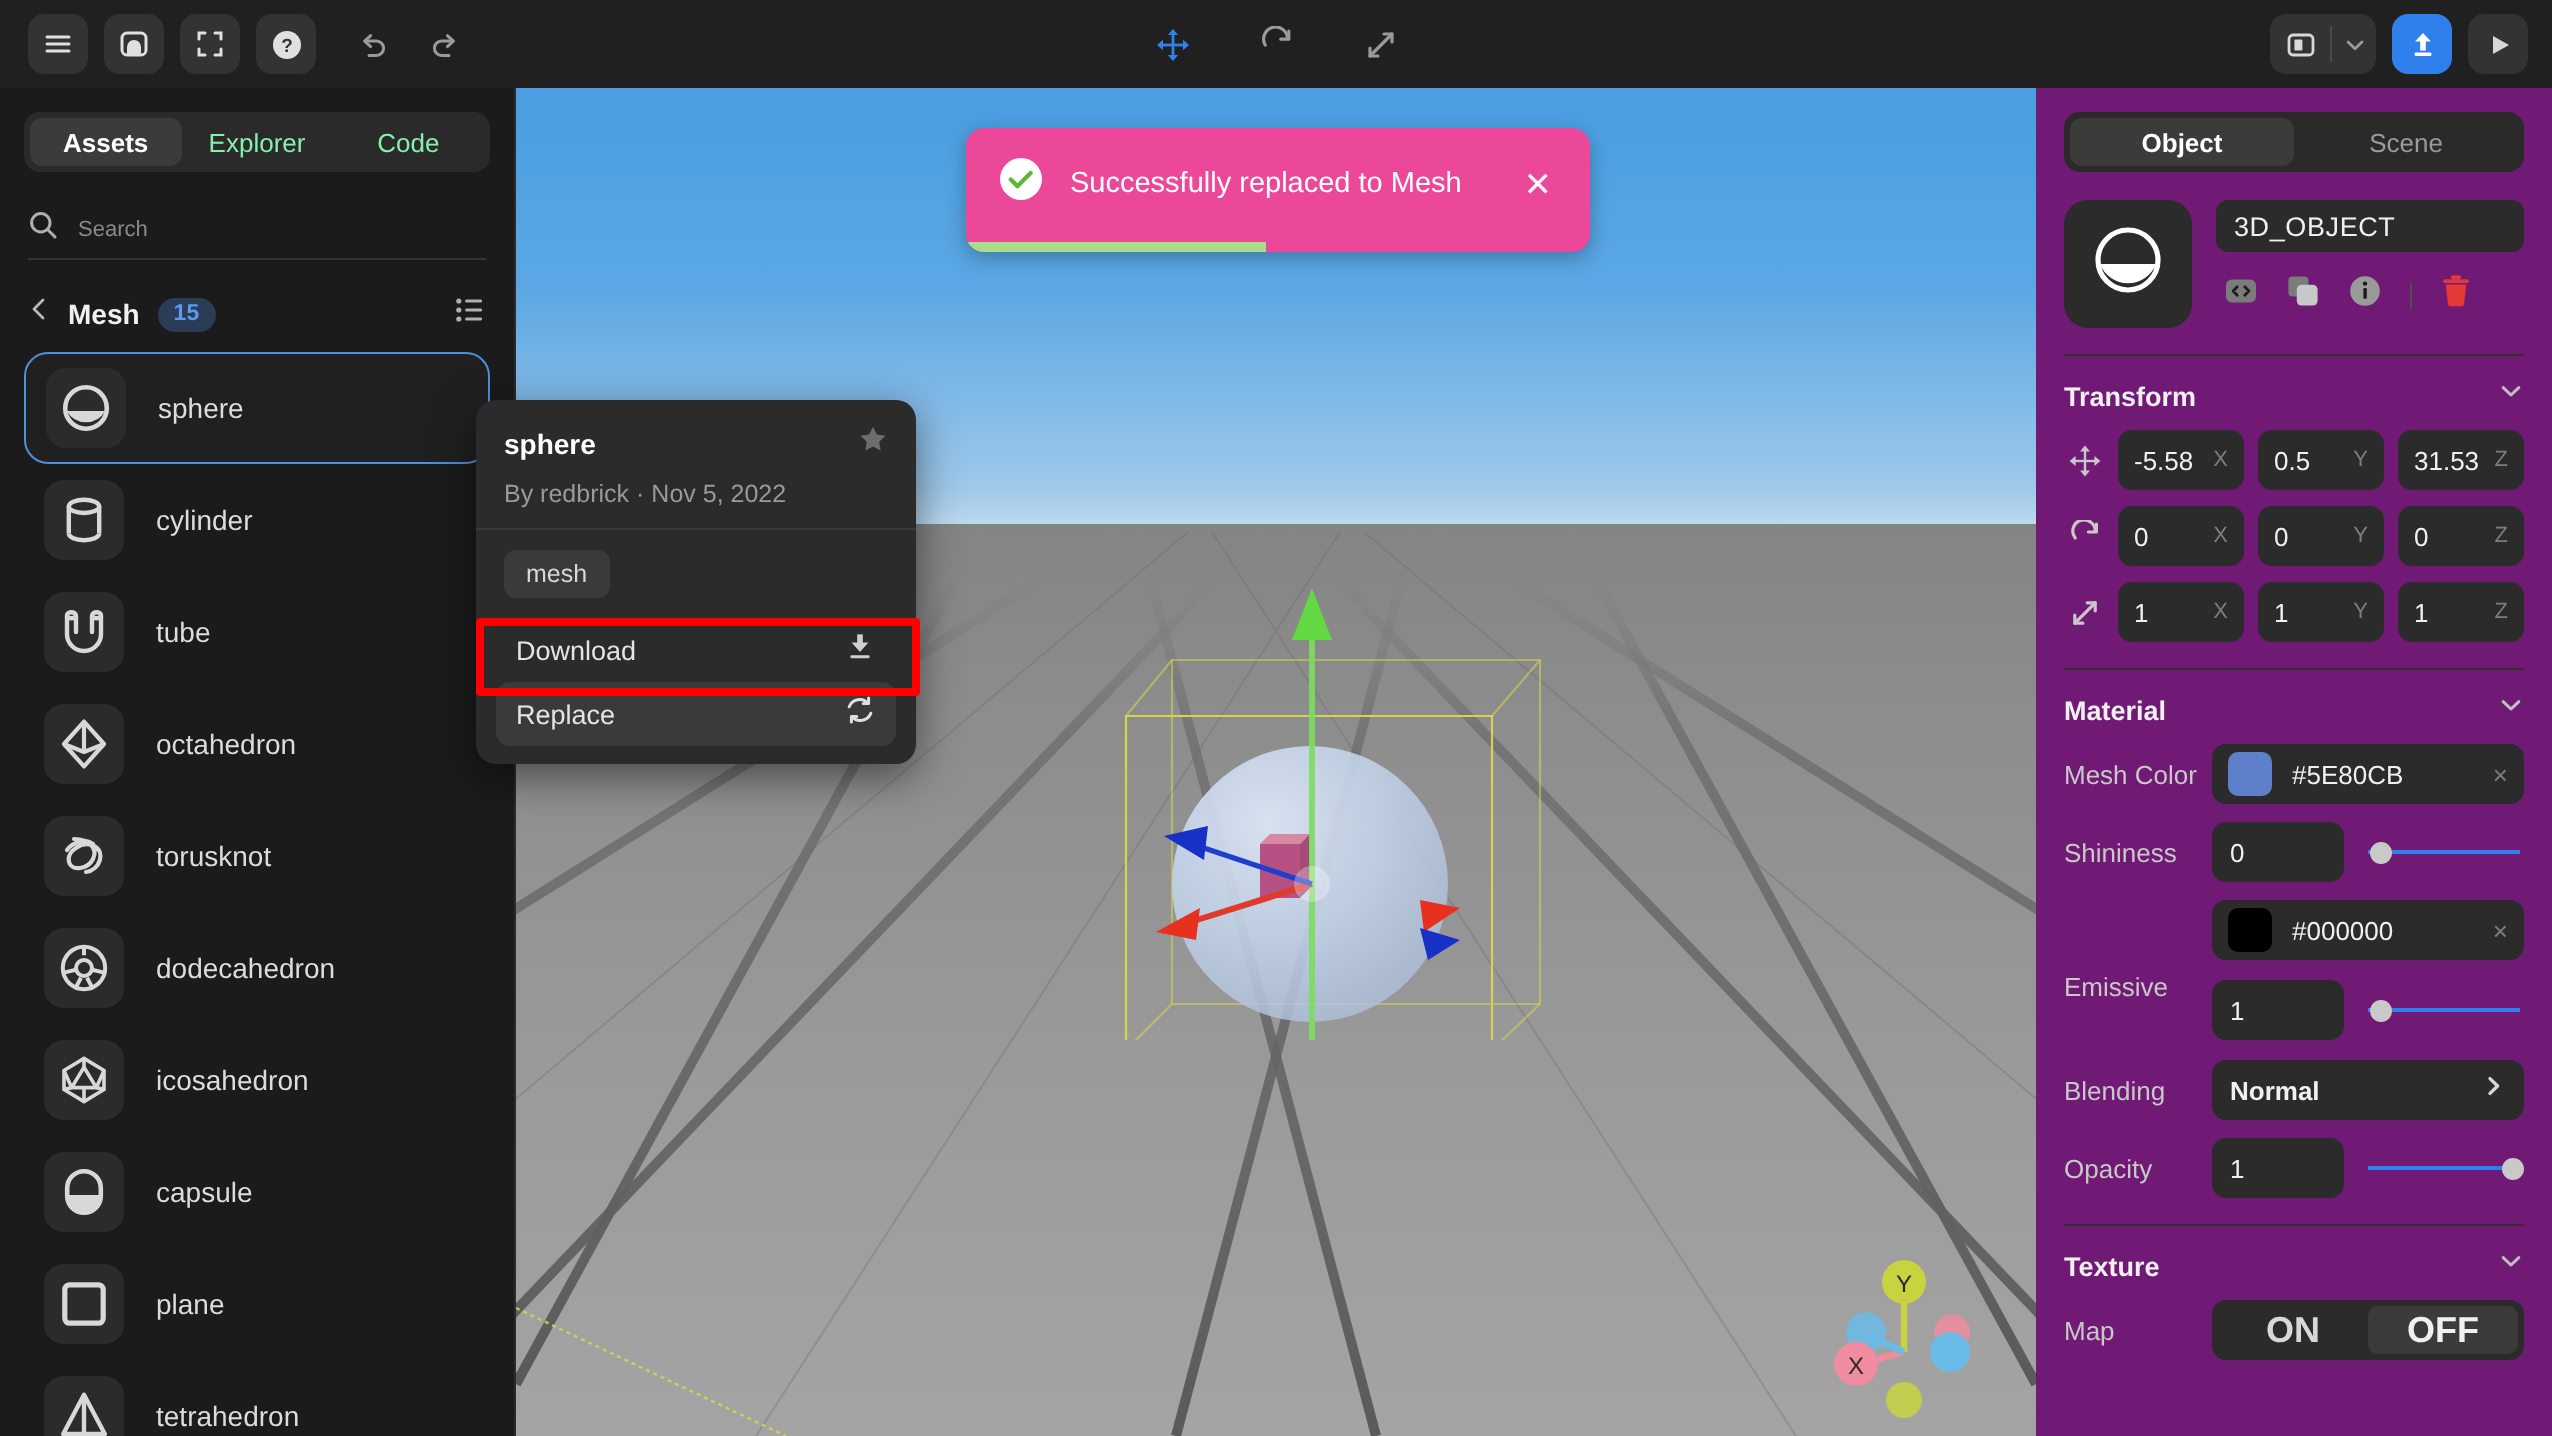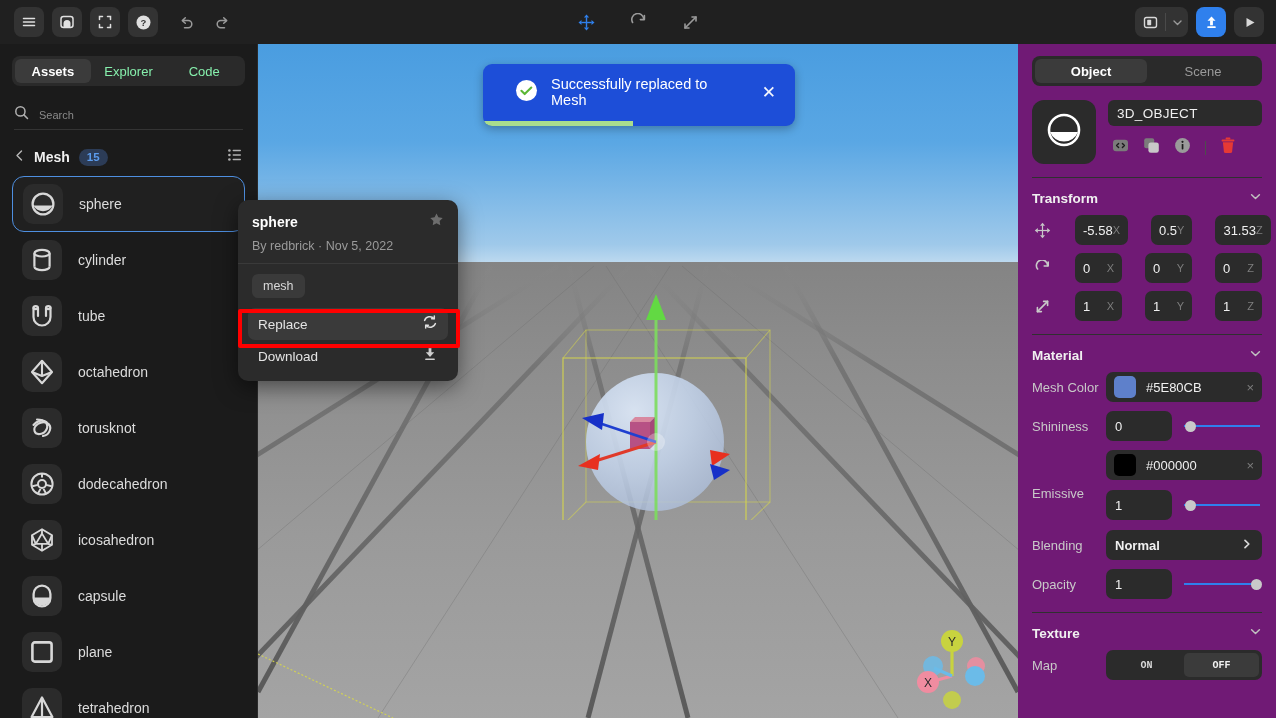--- a/index.html
+++ b/index.html
@@ -187,21 +187,21 @@
   }
   .obj-icons { display: flex; align-items: center; gap: 14px; margin-top: 11px; padding-left: 4px; }
   .obj-icons .sep { width: 1px; height: 14px; background: #4d4d4d; }
   .divider { height: 1px; background: #303030; margin: 13px 14px 0 14px; }
 
   .sect-head {
     display: flex; align-items: center; padding: 11px 14px 8px 14px; cursor: pointer;
   }
   .sect-title { color: #f0f0f0; font-size: 13.5px; font-weight: 700; flex: 1; }
 
-  .trow { display: flex; align-items: center; padding: 0 14px; gap: 23px; margin-bottom: 8px; }
+  .trow { display: flex; align-items: center; padding: 0 14px; gap: 7px; margin-bottom: 8px; }
   .tgizmo { width: 20px; height: 20px; display:flex; align-items:center; justify-content:center; flex:none; }
   .tfield {
     flex: 1; height: 30px; background: #2b2b2b; border-radius: 7px;
     display: flex; align-items: center; padding: 0 8px; cursor: text;
   }
   .tfield .v { flex: 1; color: #f0f0f0; font-size: 13px; }
   .tfield .ax { color: #7d7d7d; font-size: 11px; }
 
   .mrow { display: flex; align-items: center; padding: 0 14px; margin-bottom: 9px; min-height: 30px; }
   .mlabel { width: 74px; color: #c8c8c8; font-size: 13px; flex: none; }
@@ -230,21 +230,21 @@
     display: flex; align-items: center; padding: 12px 9px; cursor: pointer;
   }
   .selectfield .v { flex: 1; color: #f0f0f0; font-size: 13px; font-weight: 700; }
   .toggle2 {
     flex: 1; height: 30px; background: #2b2b2b; border-radius: 7px;
     display: flex; align-items: center; padding: 3px;
   }
   .toggle2 .t {
     flex: 1; height: 24px; border-radius: 5px; display: flex;
     align-items: center; justify-content: center;
-    color: #f0f0f0; font-size: 10px; font-weight: 700; cursor: pointer; font-family: Liberation Mono, monospace;
+    color: #f0f0f0; font-size: 18px; font-weight: 700; cursor: pointer;
   }
   .toggle2 .t.on { background: #3b3b3b; }
   .toggle2 .t.off { color: #d8d8d8; }
 </style>
 </head>
 <body>
 
 <div id="app">
 
   <div class="topbar">
@@ -441,21 +441,21 @@
       <circle cx="16" cy="58" r="11" fill="#f08ca0"></circle>
       <text x="16" y="63" font-size="12" fill="#2a2a2a" text-anchor="middle" font-family="Liberation Sans, sans-serif">X</text>
       <circle cx="40" cy="17" r="11" fill="#c8d33f"></circle>
       <text x="40" y="22" font-size="12" fill="#2a2a2a" text-anchor="middle" font-family="Liberation Sans, sans-serif">Y</text>
       <circle cx="64" cy="42" r="9" fill="#f08ca0" opacity="0.85"></circle>
       <circle cx="63" cy="52" r="10" fill="#6bbbe8"></circle>
       <circle cx="40" cy="76" r="9" fill="#c8d33f" opacity="0.85"></circle>
     </svg>
   </div>
 
-  <div class="toast" style="background: #1d4ed8; padding-left: 16px;">
+  <div class="toast" style="background: #ec4899;">
     <div class="toast-inner">
       <span>
         <svg width="23" height="23" viewBox="0 0 23 23">
             <circle cx="11.5" cy="11.5" r="10.5" fill="#ffffff"></circle>
             <path d="M6.4 11.8l3.3 3.3 6.6-6.6" fill="none" stroke="#5cb736" stroke-width="2.1" stroke-linecap="round" stroke-linejoin="round"></path>
           </svg>
       </span>
       <span class="toast-msg">Successfully replaced to Mesh</span>
       <span class="toast-close">✕</span>
     </div>
@@ -628,41 +628,41 @@
       </div>
       <div class="pop-meta">
         <span>By redbrick</span>
         <span>·</span>
         <span>Nov 5, 2022</span>
       </div>
     </div>
     <div class="pop-tags">
       <span class="pop-tag">mesh</span>
     </div>
+    <div class="pop-action">
+      <span class="lbl">Download</span>
+      <span>
+        <svg width="16" height="16" viewBox="0 0 16 16">
+            <g fill="#cfcfcf">
+              <polygon points="8,11 3.8,6.2 12.2,6.2"></polygon>
+              <rect x="6.6" y="2.2" width="2.8" height="5"></rect>
+              <rect x="3.2" y="12.6" width="9.6" height="1.5" rx="0.6"></rect>
+            </g>
+          </svg>
+      </span>
+    </div>
     <div class="pop-action hl">
       <span class="lbl">Replace</span>
       <span>
         <svg width="16" height="16" viewBox="0 0 16 16">
             <g fill="none" stroke="#e0e0e0" stroke-width="1.5" stroke-linecap="round" stroke-linejoin="round">
               <path d="M2.6 6.4A5.6 5.6 0 0112 4.6"></path>
               <path d="M13.4 9.6A5.6 5.6 0 014 11.4"></path>
               <path d="M12.3 2v2.8H9.6"></path>
               <path d="M3.7 14v-2.8h2.7"></path>
-            </g>
-          </svg>
-      </span>
-    </div>
-    <div class="pop-action">
-      <span class="lbl">Download</span>
-      <span>
-        <svg width="16" height="16" viewBox="0 0 16 16">
-            <g fill="#cfcfcf">
-              <polygon points="8,11 3.8,6.2 12.2,6.2"></polygon>
-              <rect x="6.6" y="2.2" width="2.8" height="5"></rect>
-              <rect x="3.2" y="12.6" width="9.6" height="1.5" rx="0.6"></rect>
             </g>
           </svg>
       </span>
     </div>
     <div class="pop-spacer"></div>
   </div>
   <div class="redbox"></div>
 
   <div class="rpanel">
     <div class="rseg">

